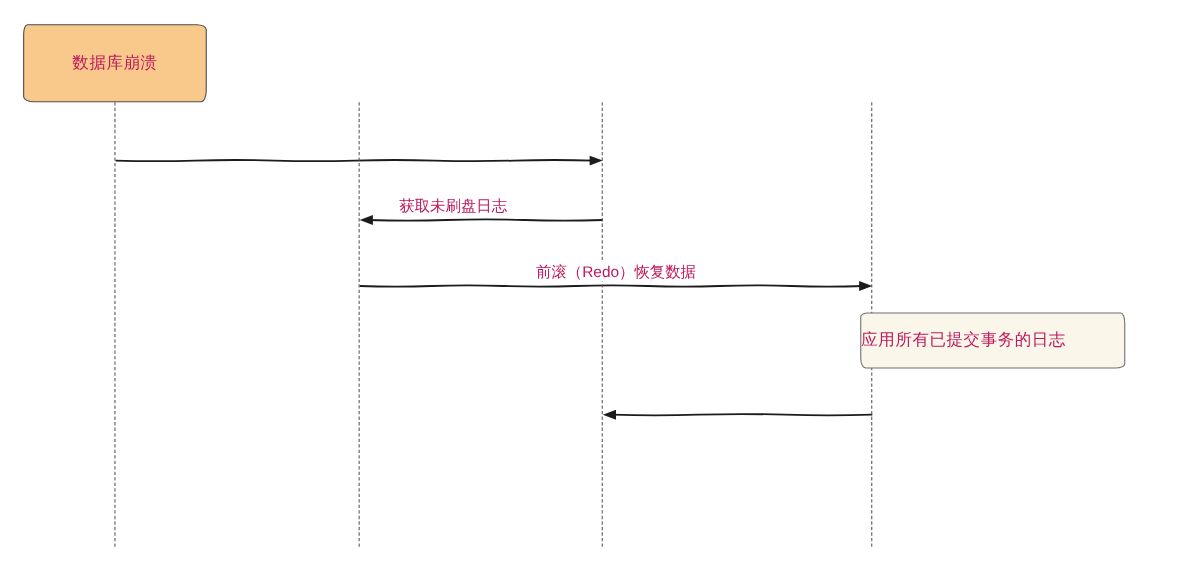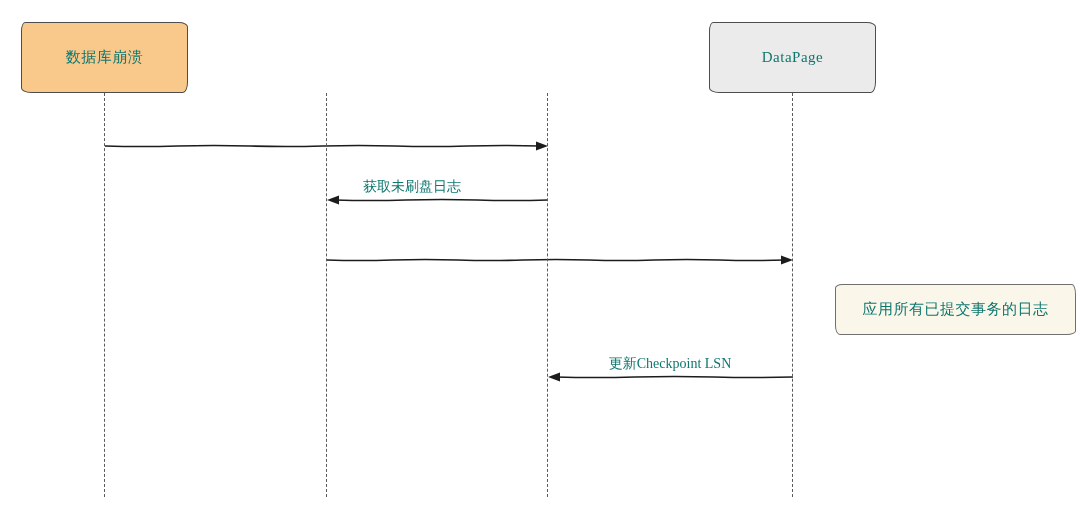--- a/index.html
+++ b/index.html
@@ -1,18 +1,18 @@
 <!DOCTYPE html>
 <html><head>
 <meta charset="utf-8">
 <style>
   html,body{margin:0;padding:0;background:#fff;}
   #canvas{
     position:relative;width:1080px;height:516px;background:#ffffff;overflow:hidden;
-    font-family:Liberation Serif, serif;color:#0f766e;
+    font-family:Liberation Sans, sans-serif;color:#be185d;
   }
   #arrow-layer{position:absolute;left:0;top:0;width:1080px;height:516px;pointer-events:none;}
   .actor{
     position:absolute;top:22px;width:167px;height:71px;box-sizing:border-box;
     display:flex;align-items:center;justify-content:center;
     border:1.7px solid #4d4d4d;
     border-radius:4px 9px 5px 10px / 9px 5px 11px 5px;
     font-size:15px;letter-spacing:.5px;
   }
   .a0{left:21px;}
@@ -30,22 +30,22 @@
   .msg{
     position:absolute;transform:translateX(-50%);
     font-size:14px;line-height:18px;white-space:nowrap;
     background:#ffffff;padding:0 4px;
   }
   .m0{left:326px;top:124px;}
   .m1{left:412px;top:178px;}
   .m2{left:560px;top:238px;}
   .m3{left:670px;top:355px;}
   .note{
-    position:absolute;left:835px;top:284px;width:241px;height:51px;box-sizing:border-box;
-    display:flex;align-items:center;justify-content:center;
+    position:absolute;left:782px;top:284px;width:241px;height:51px;box-sizing:border-box;
+    display:flex;align-items:center;
     border:1.6px solid #6f6f6f;
     border-radius:7px 4px 9px 5px / 4px 10px 4px 9px;
     font-size:15px;letter-spacing:.5px;
   }
 </style>
 </head>
 <body>
 
 <div id="canvas">
 
@@ -56,29 +56,26 @@
       <polygon points="327,200 339,195.5 339,204.5" fill="#1c1c1c"></polygon>
       <path d="M 327 260 Q 359.7 261.1 392.4 260 Q 425.1 258.9 457.9 260 Q 490.6 261.1 523.3 260 Q 556.0 258.9 588.7 260 Q 621.4 261.1 654.1 260 Q 686.9 258.9 719.6 260 Q 752.3 261.1 785.0 260" fill="none" stroke="#1c1c1c" stroke-width="1.6"></path>
       <polygon points="793,260 781,255.5 781,264.5" fill="#1c1c1c"></polygon>
       <path d="M 793 377 Q 753.5 378.1 714.0 377 Q 674.5 375.9 635.0 377 Q 595.5 378.1 556.0 377" fill="none" stroke="#1c1c1c" stroke-width="1.6"></path>
       <polygon points="548,377 560,372.5 560,381.5" fill="#1c1c1c"></polygon>
     </svg>
 
   <div class="actor a0" style="background-color: rgb(249, 201, 140);">
     <span>数据库崩溃</span>
   </div>
-  <div class="actor a3" style="background-color: rgb(235, 235, 235);">
-    <span>DataPage</span>
-  </div>
 
   <div class="lifeline l0"></div>
   <div class="lifeline l1"></div>
   <div class="lifeline l2"></div>
   <div class="lifeline l3"></div>
 
   <div class="msg m1">获取未刷盘日志</div>
-  <div class="msg m3">更新Checkpoint LSN</div>
+  <div class="msg m2">前滚（Redo）恢复数据</div>
 
   <div class="note" style="background-color: rgb(250, 246, 234);">
     <span>应用所有已提交事务的日志</span>
   </div>
 
 </div>
 
 </body></html>

